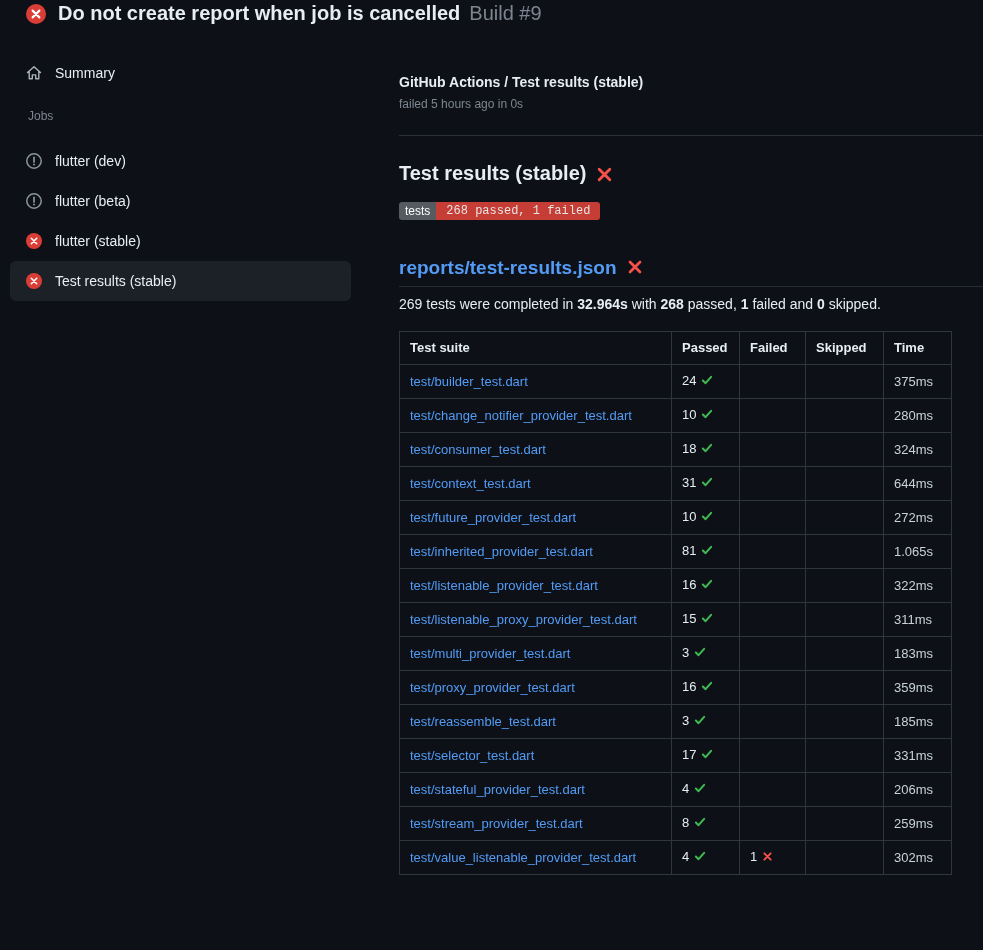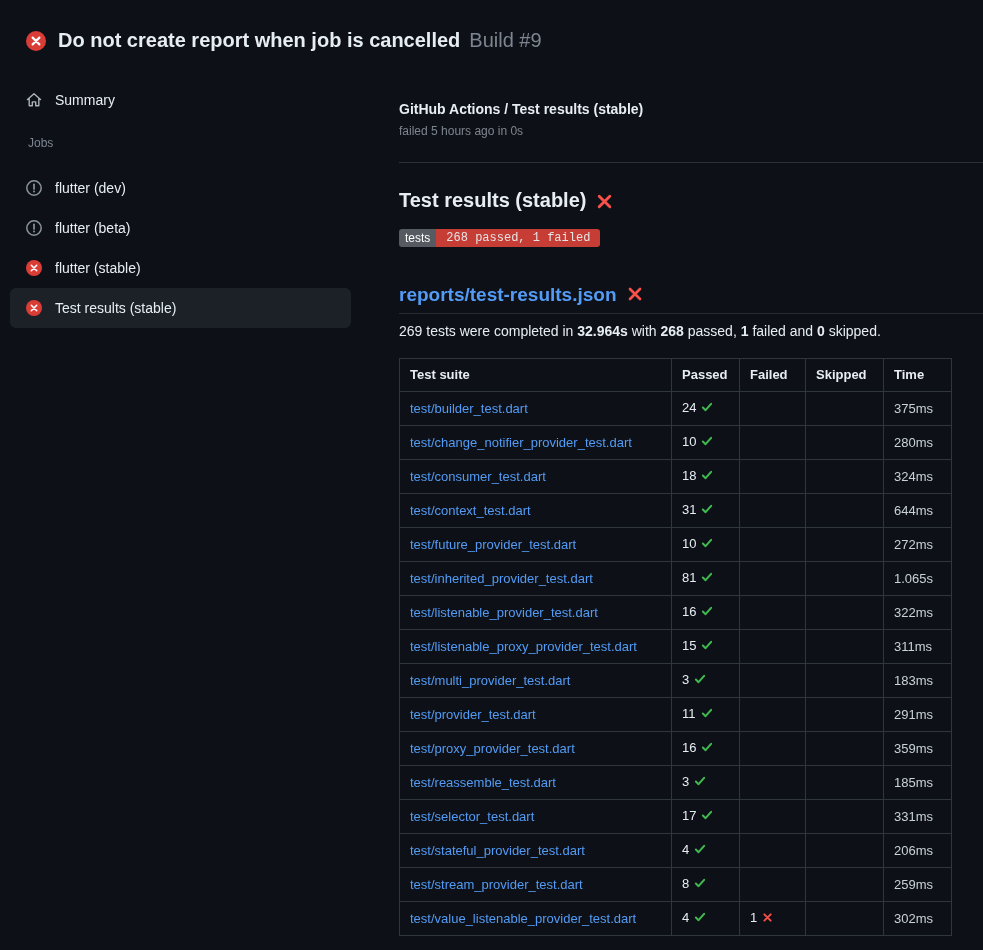--- a/index.html
+++ b/index.html
@@ -6,21 +6,21 @@
   html,body { background:#0d1117; }
   body {
     width:983px; height:950px; overflow:hidden;
     color:#e6edf3;
     font-family:"Liberation Sans","DejaVu Sans",sans-serif;
     font-size:14px;
   }
   
   .app-header {
     display:flex; align-items:center;
-    padding:29px 24px 11px 26px;
+    padding:2px 24px 11px 26px;
   }
   .hdr-status { width:20px; height:20px; flex-shrink:0; margin-right:12px; display:flex; }
   .hdr-title { font-size:20px; font-weight:700; color:#e6edf3; }
   .hdr-build { font-size:20px; font-weight:400; color:#7d8590; margin-left:9px; }
 
   
   .layout { display:flex; align-items:flex-start; }
   .sidebar { width:361px; flex-shrink:0; padding:17px 10px 0 10px; }
   .main { flex:1; padding:37px 32px 0 38px; min-width:0; }
 
@@ -269,29 +269,20 @@
           <tr>
             <td><a href="#" class="suite-link">test/multi_provider_test.dart</a></td>
             <td class="num-cell"><span>3</span><span class="cell-icon"><svg viewBox="0 0 16 16" width="12" height="12">
                   <path d="M2.5 8.7 L6.1 12.2 L13.5 3.8" fill="none" stroke="#3fb950" stroke-width="2.7" stroke-linecap="round" stroke-linejoin="round"></path>
                 </svg></span></td>
             <td class="center-cell"></td>
             <td class="center-cell"></td>
             <td class="time-cell">183ms</td>
           </tr>
           <tr>
-            <td><a href="#" class="suite-link">test/provider_test.dart</a></td>
-            <td class="num-cell"><span>11</span><span class="cell-icon"><svg viewBox="0 0 16 16" width="12" height="12">
-                  <path d="M2.5 8.7 L6.1 12.2 L13.5 3.8" fill="none" stroke="#3fb950" stroke-width="2.7" stroke-linecap="round" stroke-linejoin="round"></path>
-                </svg></span></td>
-            <td class="center-cell"></td>
-            <td class="center-cell"></td>
-            <td class="time-cell">291ms</td>
-          </tr>
-          <tr>
             <td><a href="#" class="suite-link">test/proxy_provider_test.dart</a></td>
             <td class="num-cell"><span>16</span><span class="cell-icon"><svg viewBox="0 0 16 16" width="12" height="12">
                   <path d="M2.5 8.7 L6.1 12.2 L13.5 3.8" fill="none" stroke="#3fb950" stroke-width="2.7" stroke-linecap="round" stroke-linejoin="round"></path>
                 </svg></span></td>
             <td class="center-cell"></td>
             <td class="center-cell"></td>
             <td class="time-cell">359ms</td>
           </tr>
           <tr>
             <td><a href="#" class="suite-link">test/reassemble_test.dart</a></td>

